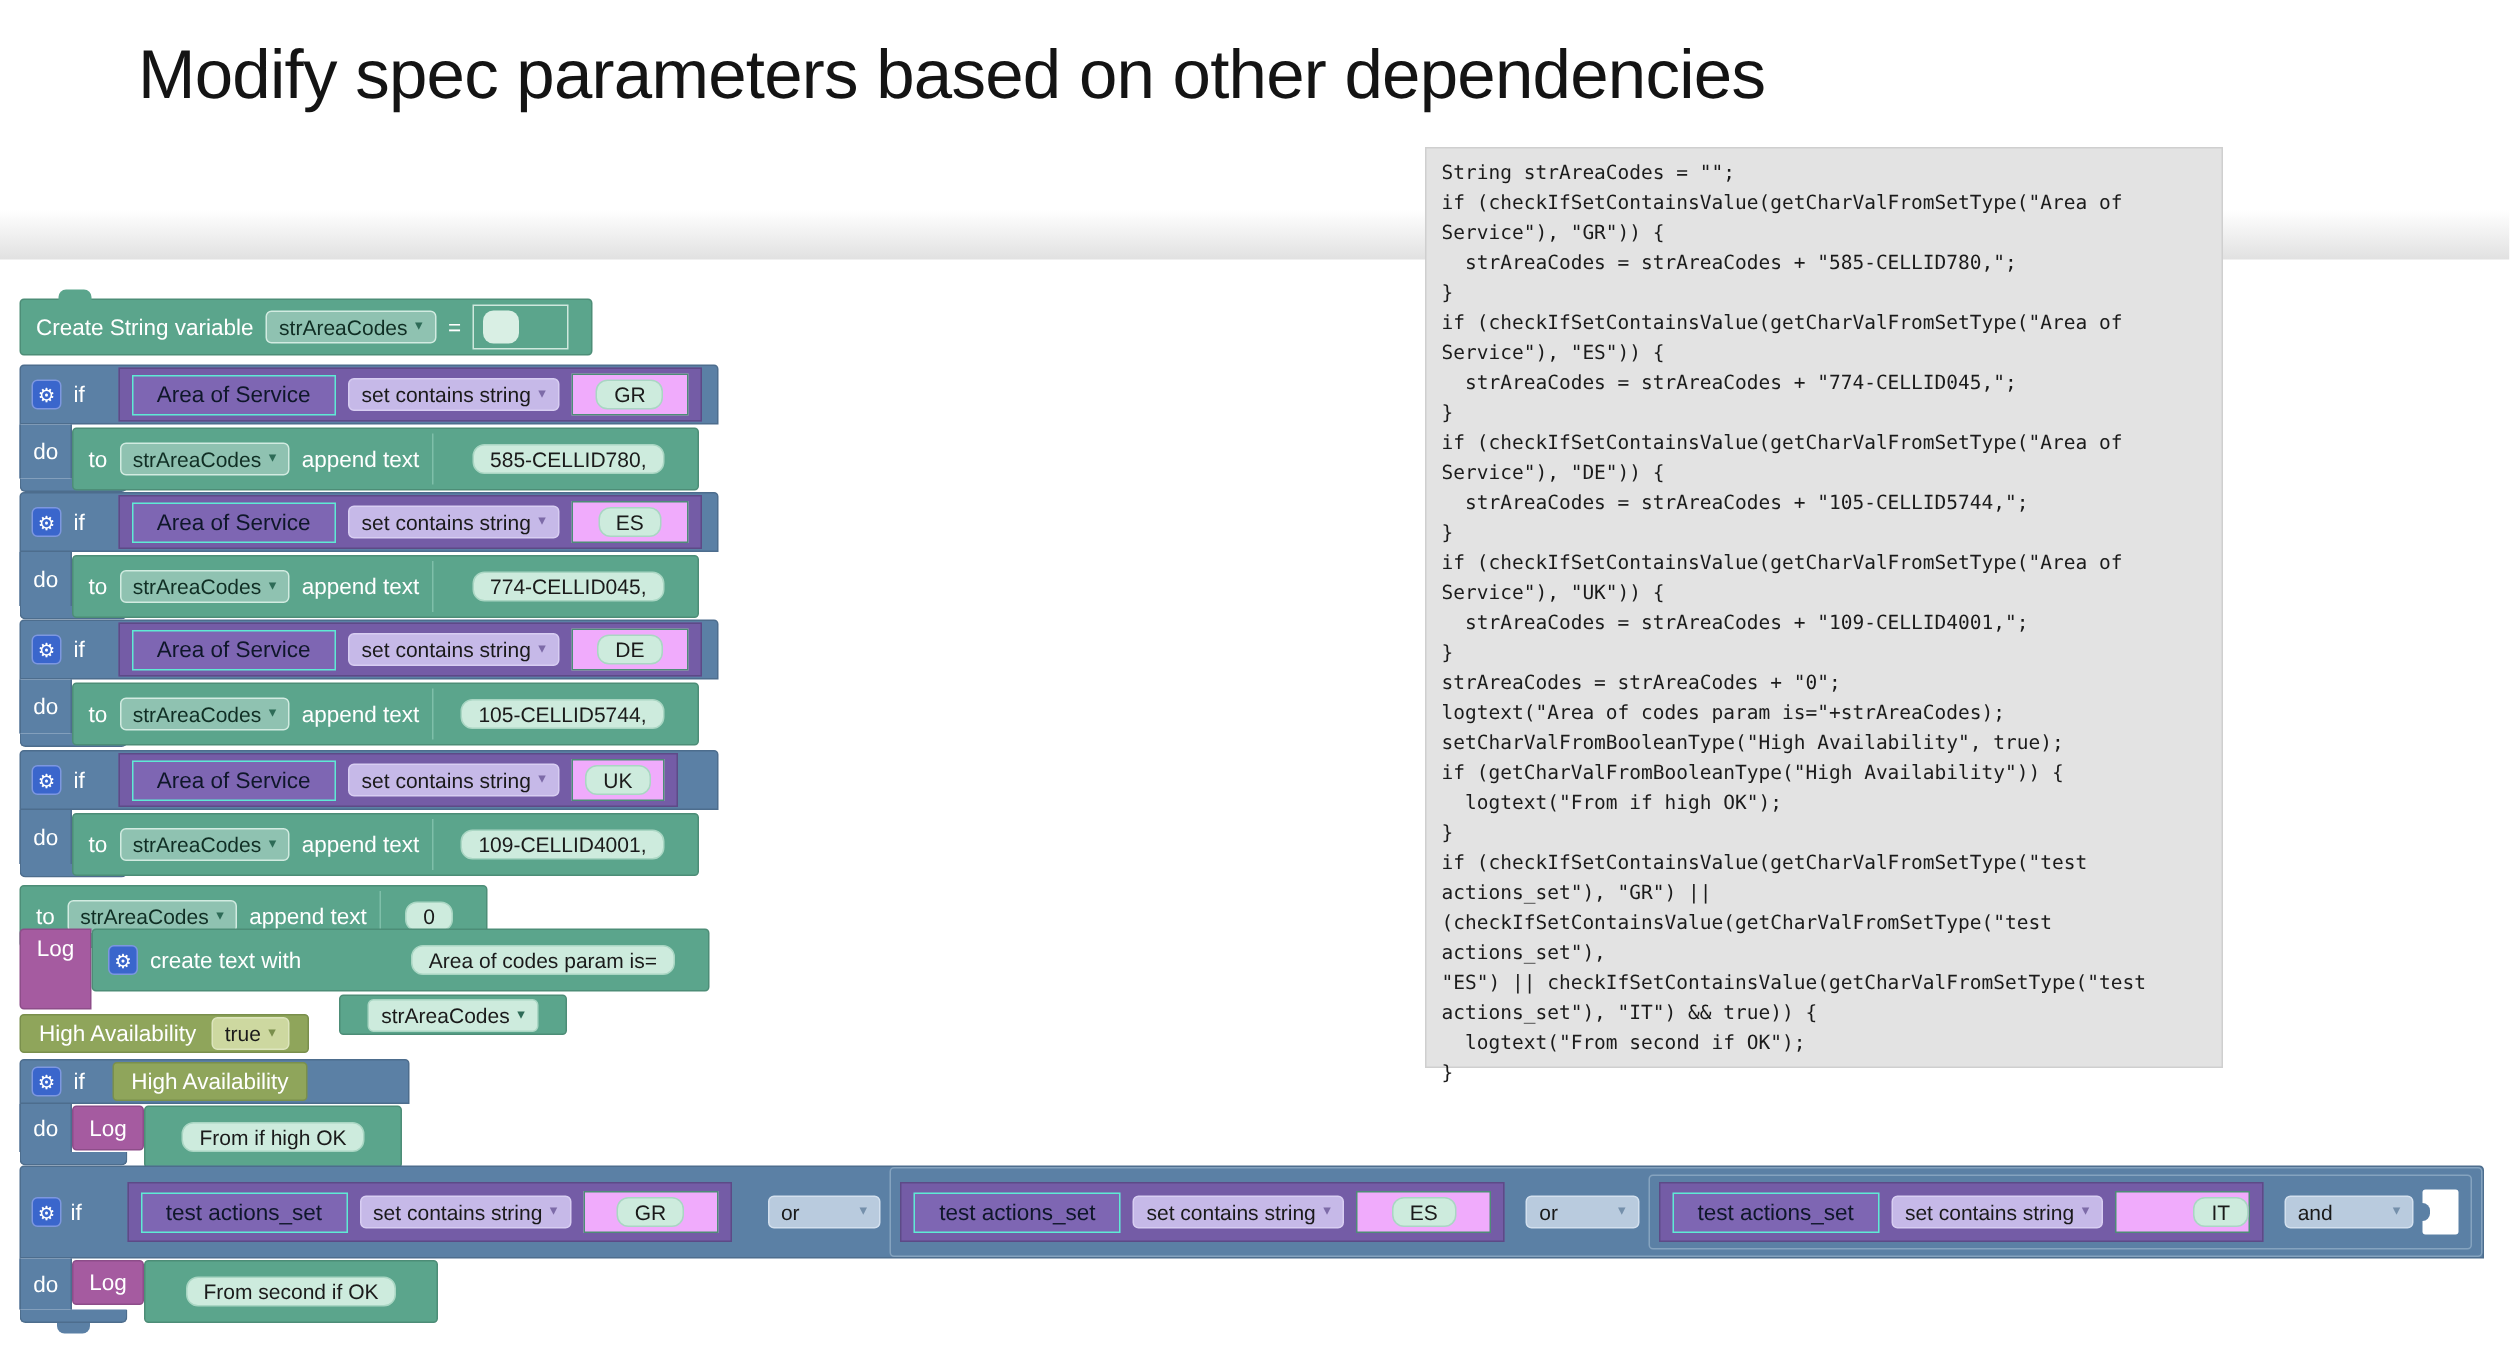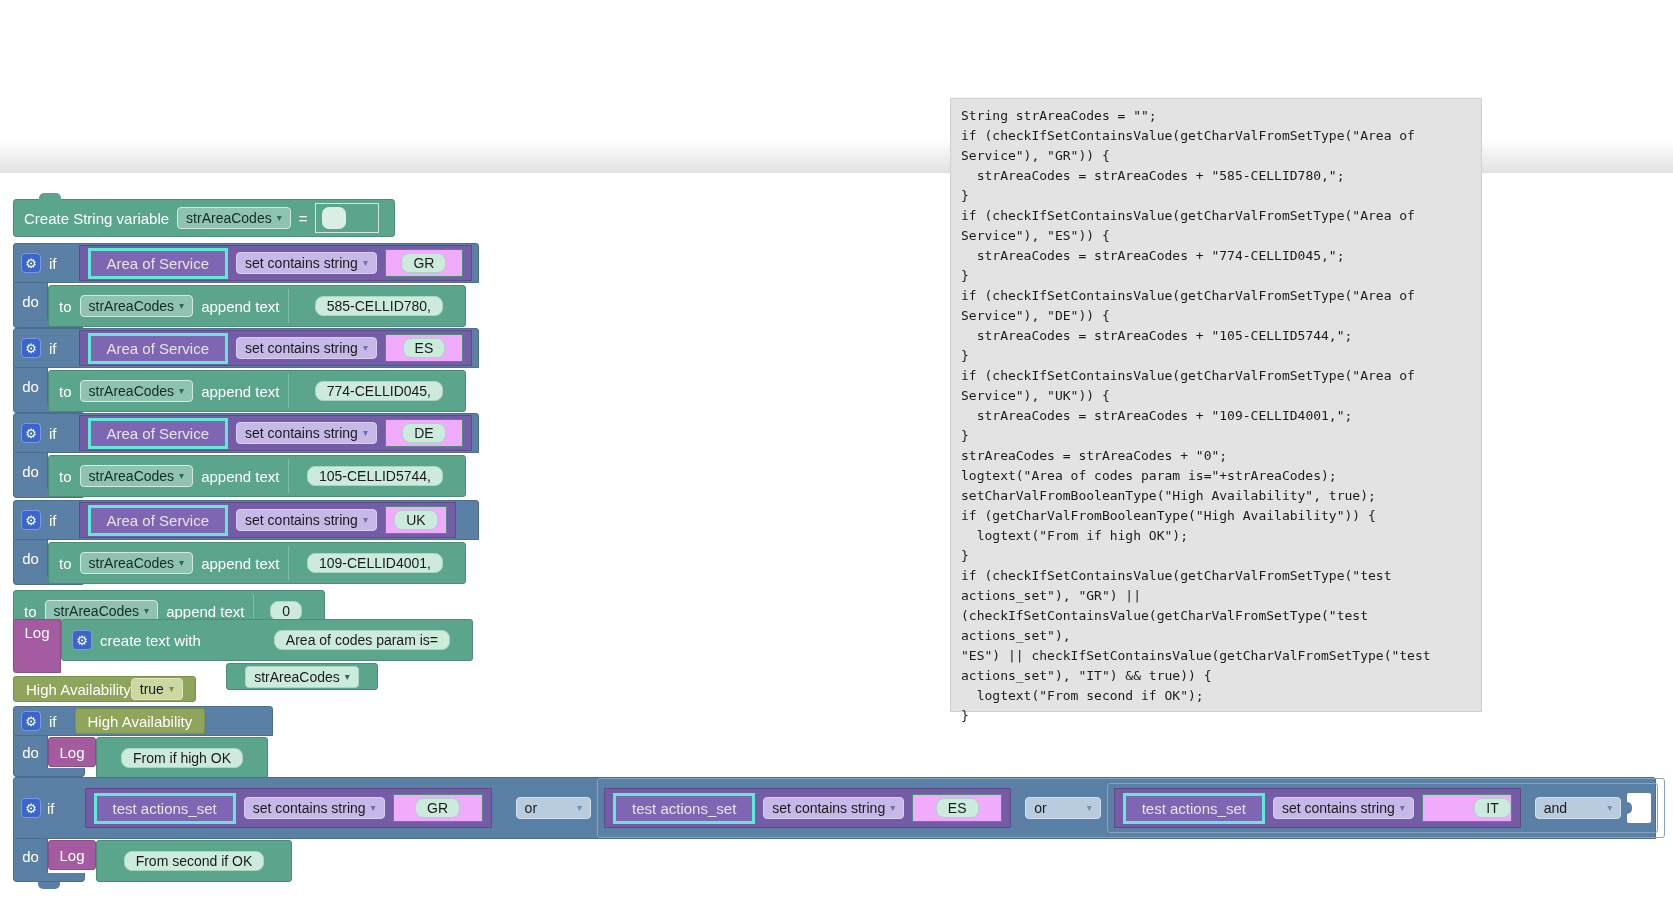--- a/index.html
+++ b/index.html
@@ -31,22 +31,22 @@
   .dd-onteal .arr { color:#2e6b57; }
   .dd-lav { background:#c6b9e8; border:1px solid #d8cef2; }
   .dd-lav .arr { color:#7d6ba8; }
   .dd-olive { background:#cdd8a0; border:1px solid #dde5bd; }
   .dd-olive .arr { color:#7a8f4c; }
   .dd-steel { background:#b9cbde; border:1px solid #d3e0ee;gap:40px; }
   .dd-steel .arr { color:#7590ab; }
   .mint-chip { display:inline-block; background:#cdebdd; border:1px solid #a9d6c3;
                border-radius:8px; padding:1px 11px; font-size:14px; color:#1a1a1a;
                white-space:nowrap; }
-  .field-box { display:inline-block; background:#7e66b3; border:3px solid #5eead4;
-               padding:4px 16px; color:#e5e5e5; font-size:15px; white-space:nowrap; }
+  .field-box { display:inline-block; background:#7e66b3; border:1px solid #5eead4;
+               padding:4px 16px; color:#0f172a; font-size:15px; white-space:nowrap; }
   .slot-teal { display:inline-flex; align-items:center; justify-content:center;
                background:#f0abfc; border:1px solid #4d8d77; height:28px; }
 
   
   .createvar { left:13px; top:199px; width:382px; height:38px; background:#5ba58c;
                border:1px solid #4d8d77; border-radius:3px; display:flex; align-items:center;
                gap:8px; padding:0 10px; }
   .createvar .bump, .group .bump2 { position:absolute; left:25px; top:-7px; width:22px; height:7px;
                background:#5ba58c; border-radius:5px 5px 0 0; }
   .eq-slot { display:inline-flex; align-items:center; border:1px solid #cfe8dd; height:30px;
@@ -73,37 +73,38 @@
   .divline { width:1px; align-self:stretch; background:#7fbfa9; margin:3px 0; }
 
   
   .log-box { display:flex; align-items:center; justify-content:center; background:#a55ba0;
              border:1px solid #8d4d89; border-radius:3px; color:#fff; font-size:15px;
              width:48px; height:30px; flex:0 0 auto; }
   .logcreate { left:13px; top:619px; display:flex; align-items:flex-start; }
   .logcreate .log-big { width:48px; height:54px; background:#a55ba0; border:1px solid #8d4d89;
              border-radius:3px 0 0 3px; color:#fff; font-size:15px; display:flex;
              align-items:flex-start; justify-content:center; padding-top:4px; }
-  .olive-blk { display:inline-flex; align-items:center; gap:0; background:#8fa55b;
+  .olive-blk { display:inline-flex; align-items:center; gap:10px; background:#8fa55b;
                border:1px solid #7a8f4c; border-radius:3px; color:#fff; font-size:15px;
                padding:0 12px; height:26px; }
 
   
   .frame { display:flex; align-items:center; gap:6px; border:1px solid #85a3bf;
            border-radius:3px; padding:4px 6px; flex:1 1 auto; }
   .puzzle { position:relative; width:24px; height:30px; background:#fff; border-radius:2px;
             flex:0 0 auto; }
   .puzzle::before { content:""; position:absolute; left:-5px; top:9px; width:10px; height:12px;
             background:#5b80a5; border-radius:5px; }
 </style>
 </head>
 <body>
 
 <div id="stage">
 
+  <div class="page-title">Modify spec parameters based on other dependencies</div>
   <div class="band"></div>
 
   <div class="code-panel">
     <pre>String strAreaCodes = "";
 if (checkIfSetContainsValue(getCharValFromSetType("Area of
 Service"), "GR")) {
   strAreaCodes = strAreaCodes + "585-CELLID780,";
 }
 if (checkIfSetContainsValue(getCharValFromSetType("Area of
 Service"), "ES")) {

